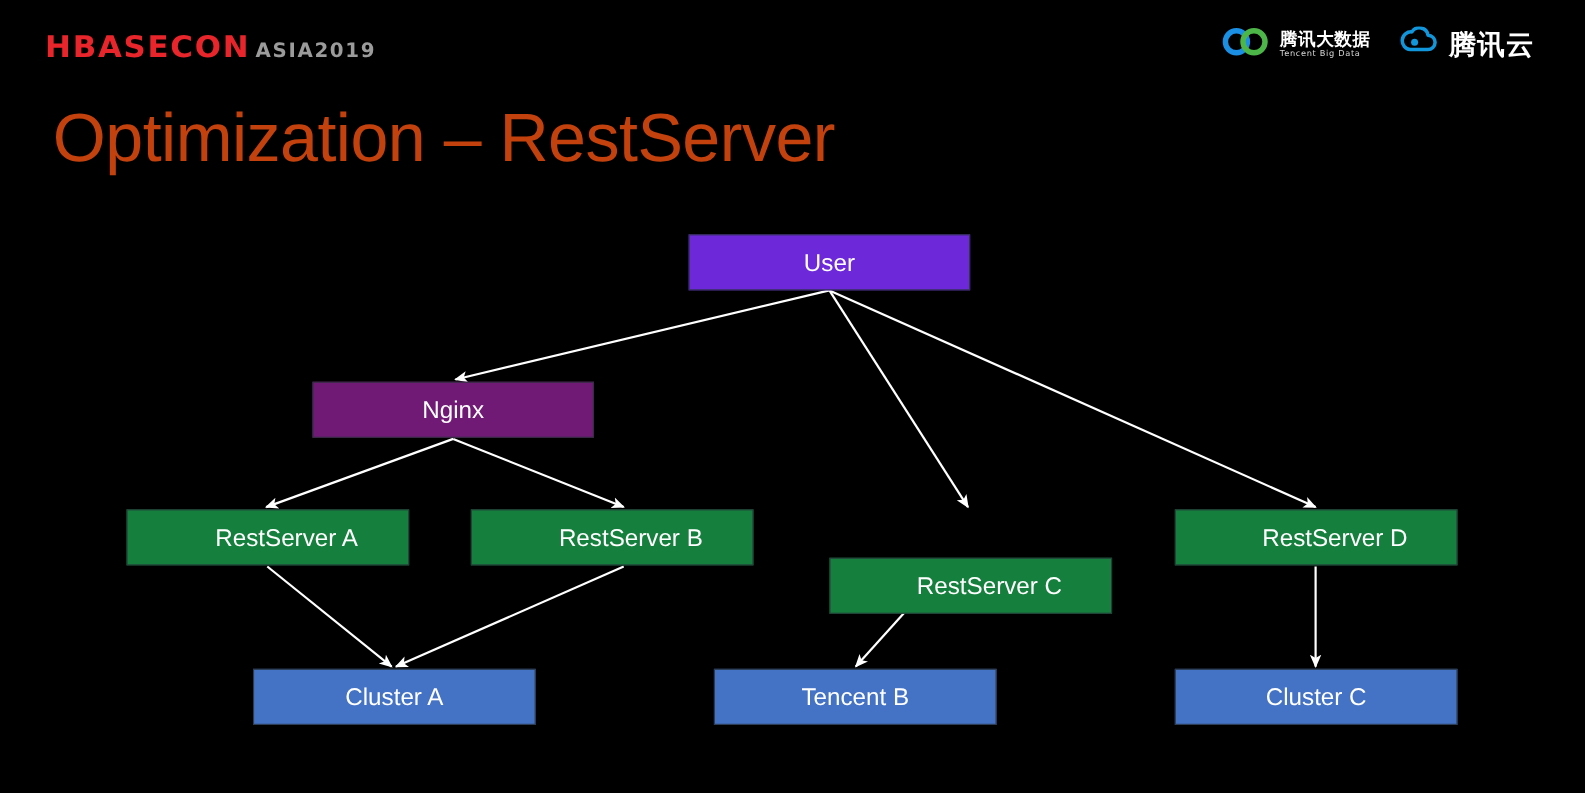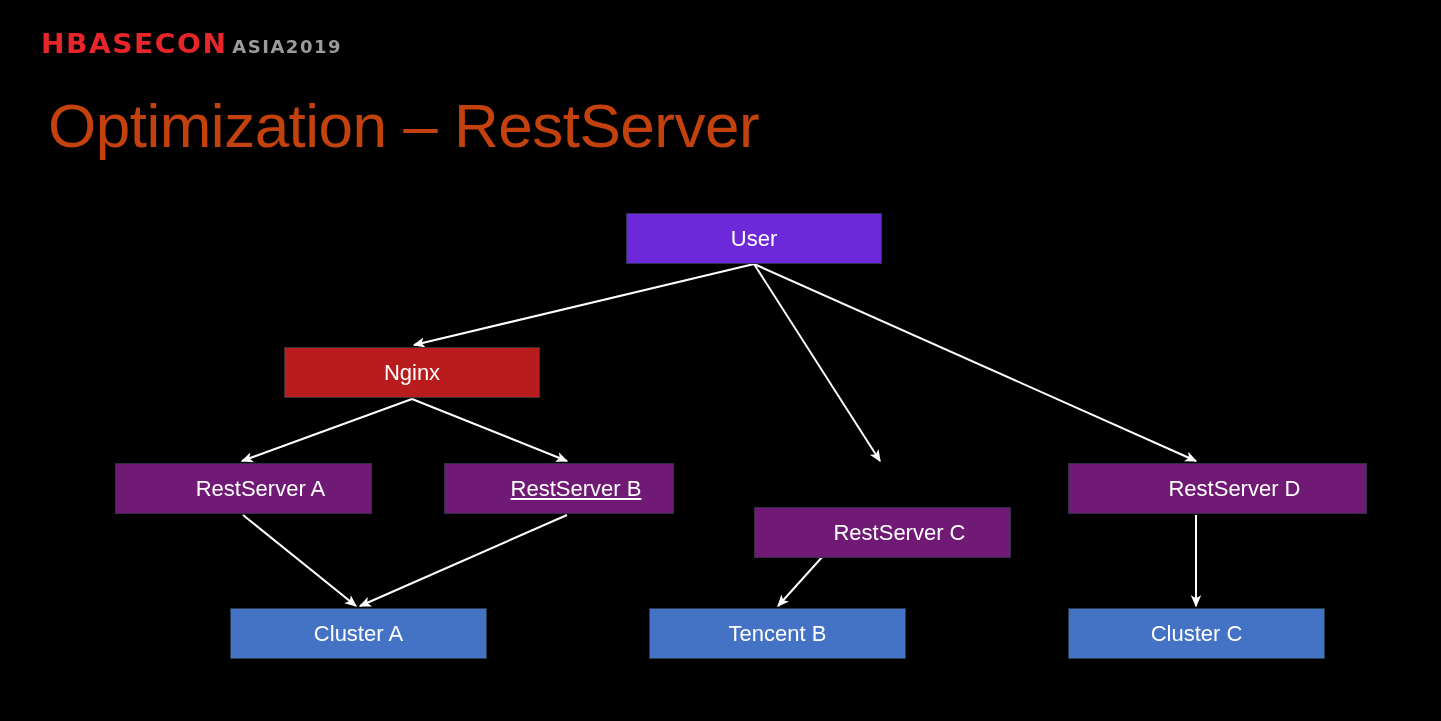--- a/index.html
+++ b/index.html
@@ -119,34 +119,60 @@
     align-items: center;
     justify-content: center;
     font-family: "Liberation Sans", sans-serif;
     font-size: 22px;
     color: #ffffff;
     border: 1px solid rgba(40,50,60,0.85);
     text-align: center;
     line-height: 1;
   }
   .node-user    { background: #6d28d9; }
-  .node-nginx   { background: #b91c1c; }
-  .node-rest    { background: #701a75; padding-left: 34px; }
+  .node-nginx   { background: #701a75; }
+  .node-rest    { background: #15803d; padding-left: 34px; }
   .node-cluster { background: #4472c4; }
 </style>
 </head>
 <body>
 
 <div id="slide">
 
   <div id="brand-logo">
     <span class="brand-hbasecon">HBASECON</span>
     <span class="brand-asia">ASIA2019</span>
   </div>
 
+  <div id="sponsor-logos">
+
+    <div class="sponsor">
+      <span>
+        <svg width="44" height="28" viewBox="0 0 44 28">
+          <circle cx="13" cy="14" r="10" fill="none" stroke="#1a8fe3" stroke-width="5"></circle>
+          <circle cx="29" cy="14" r="10" fill="none" stroke="#4cb648" stroke-width="5"></circle>
+        </svg>
+      </span>
+      <span class="sponsor-text-block">
+        <span class="sponsor-cn">腾讯大数据</span>
+        <span class="sponsor-en">Tencent Big Data</span>
+      </span>
+    </div>
+
+    <div class="sponsor">
+      <span>
+        <svg width="36" height="28" viewBox="0 0 36 28">
+          <path d="M10 21 h16 a6.5 6.5 0 0 0 0.2 -13 a8 8 0 0 0 -14.6 -3 A7 7 0 0 0 10 21 z" fill="none" stroke="#1296db" stroke-width="3.2" stroke-linejoin="round"></path>
+          <circle cx="14" cy="14.5" r="3.2" fill="#1296db"></circle>
+        </svg>
+      </span>
+      <span class="sponsor-cn-large">腾讯云</span>
+    </div>
+
+  </div>
 
   <h1 id="page-title">Optimization – RestServer</h1>
 
   <div id="diagram">
     <svg id="edges">
       <defs>
         <marker id="arrowhead" markerWidth="7" markerHeight="7" refX="5.4" refY="3" orient="auto" markerUnits="strokeWidth">
           <path d="M0,0.4 L6,3 L0,5.6 L1.5,3 z" fill="#ffffff"></path>
         </marker>
       </defs>
@@ -165,27 +191,27 @@
     <div id="node-layer">
         <div class="node node-user" style="left: 626px; top: 213px; width: 256px; height: 51px;">
           <span>User</span>
         </div>
         <div class="node node-nginx" style="left: 284px; top: 347px; width: 256px; height: 51px;">
           <span>Nginx</span>
         </div>
         <div class="node node-rest" style="left: 115px; top: 463px; width: 257px; height: 51px;">
           <span>RestServer A</span>
         </div>
-        <div class="node node-rest" style="left: 444px; top: 463px; width: 230px; height: 51px; text-decoration: underline;">
+        <div class="node node-rest" style="left: 428px; top: 463px; width: 257px; height: 51px;">
           <span>RestServer B</span>
         </div>
         <div class="node node-rest" style="left: 754px; top: 463px; width: 257px; height: 51px; margin-top: 44px;">
           <span>RestServer C</span>
         </div>
-        <div class="node node-rest" style="left: 1068px; top: 463px; width: 299px; height: 51px;">
+        <div class="node node-rest" style="left: 1068px; top: 463px; width: 257px; height: 51px;">
           <span>RestServer D</span>
         </div>
         <div class="node node-cluster" style="left: 230px; top: 608px; width: 257px; height: 51px;">
           <span>Cluster A</span>
         </div>
         <div class="node node-cluster" style="left: 649px; top: 608px; width: 257px; height: 51px;">
           <span>Tencent B</span>
         </div>
         <div class="node node-cluster" style="left: 1068px; top: 608px; width: 257px; height: 51px;">
           <span>Cluster C</span>

